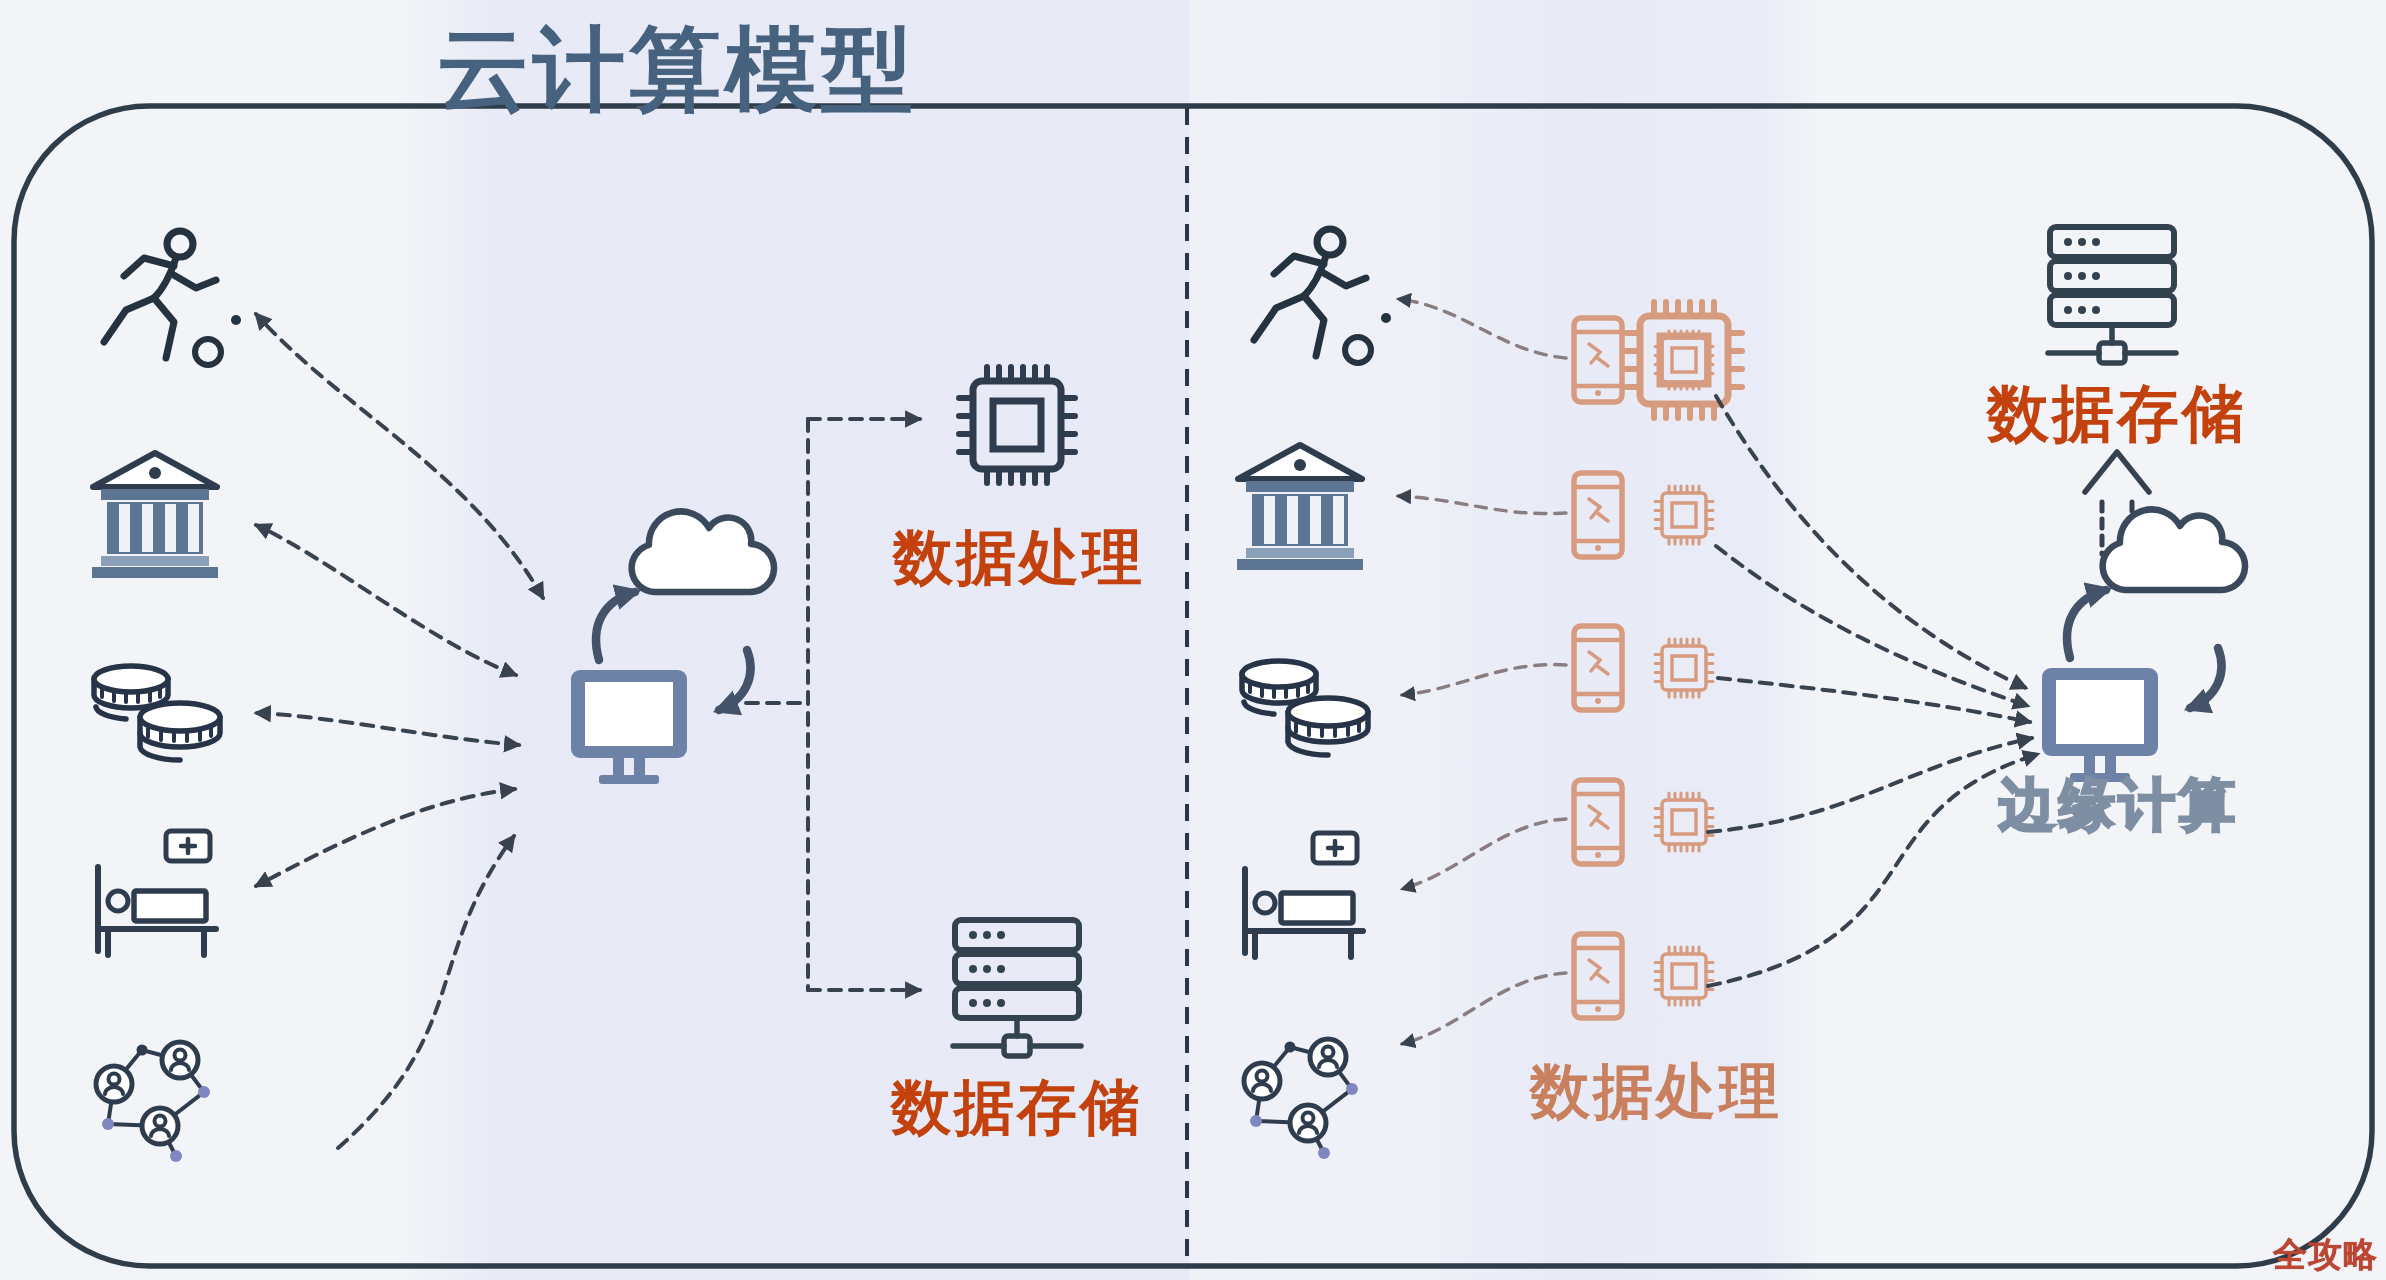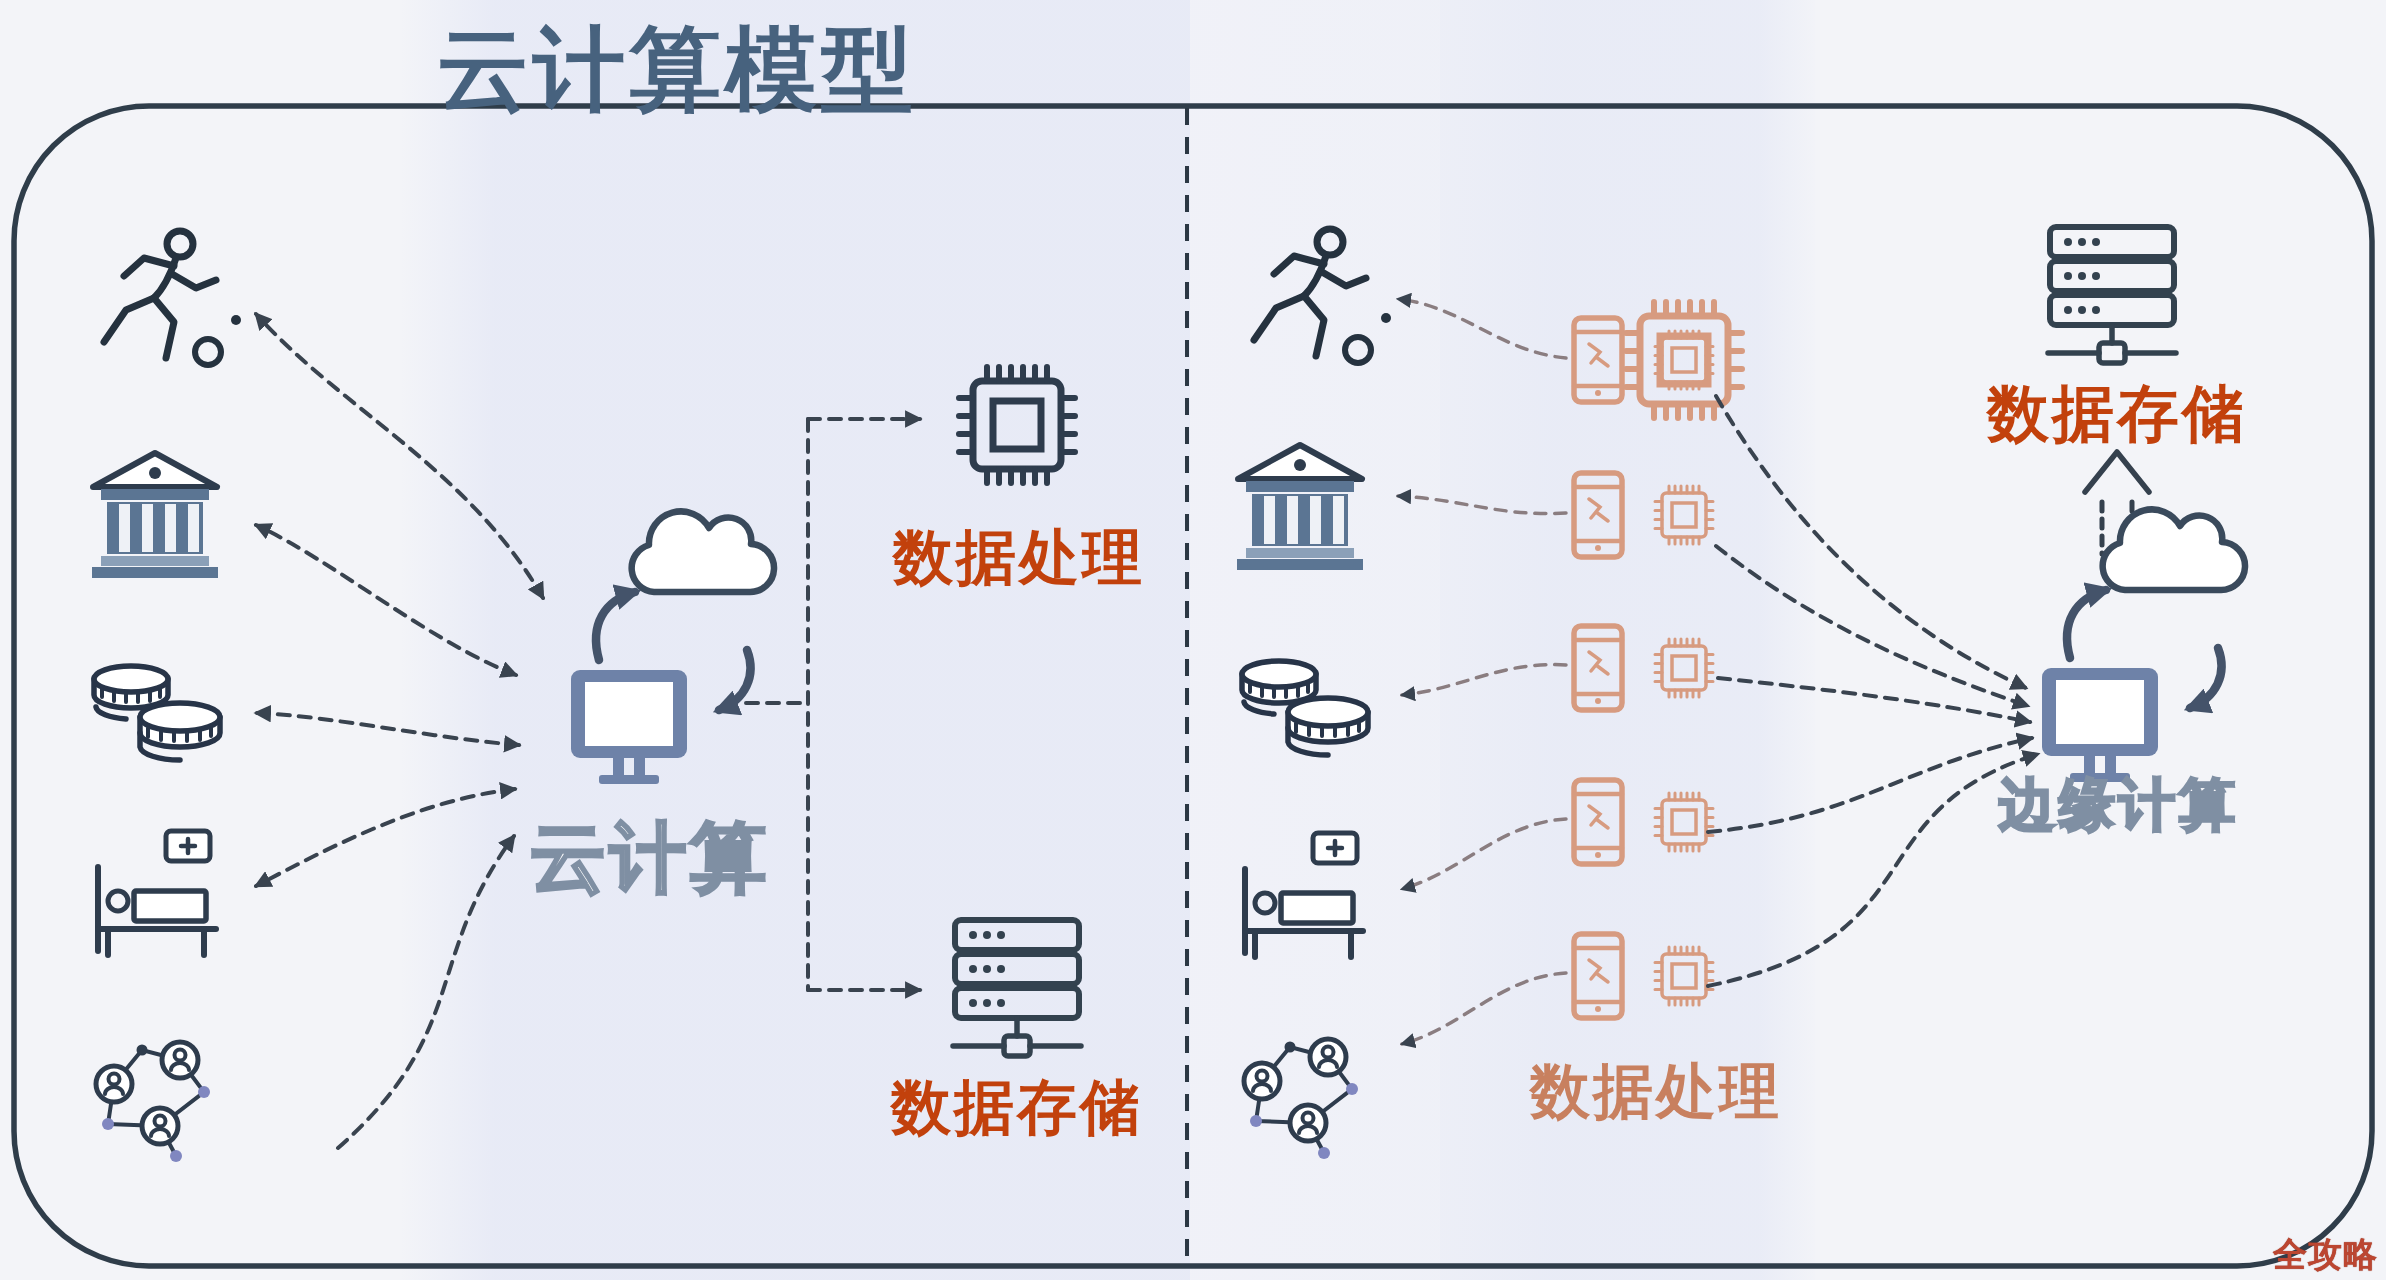--- a/index.html
+++ b/index.html
@@ -274,21 +274,20 @@
         <path d="M -15,40 V 92 M 15,40 V 92 M -15,92 H 15" stroke-dasharray="9 8" stroke-width="5"></path>
       </g>
 
       <use href="#server" x="2112" y="285" color="#33424f"></use>
       <use href="#cloudpc" x="2100" y="720"></use>
     </g>
   </svg>
 
   <div class="label title" style="left:677px; top:8px;">云计算模型</div>
 
-  <div class="label hollow-label cloud" style="left:650px; top:808px;">云计算</div>
   <div class="label slate-label" style="left:1019px; top:518px;">数据处理</div>
   <div class="label slate-label" style="left:1017px; top:1068px;">数据存储</div>
 
   <div class="label hollow-label edge" style="left:2119px; top:768px;">边缘计算</div>
   <div class="label slate-label" style="left:2117px; top:372px; font-size:62px;">数据存储</div>
   <div class="label orange-label" style="left:1656px; top:1052px;">数据处理</div>
 
   <div class="watermark">全攻略</div>
 </div>
 

